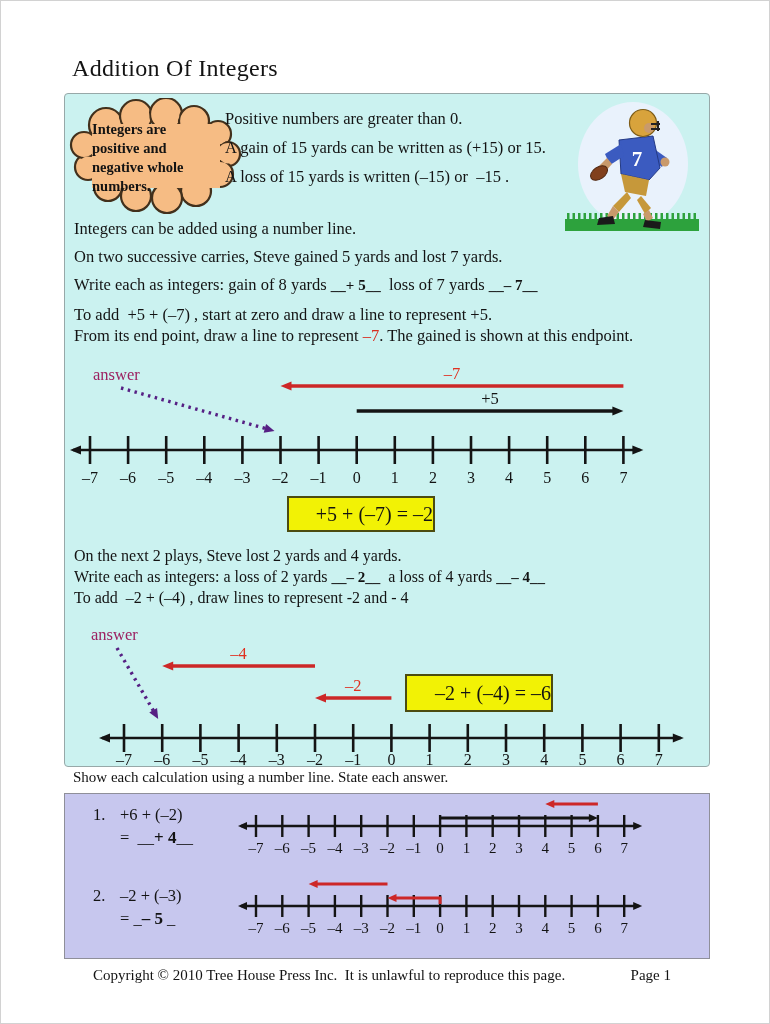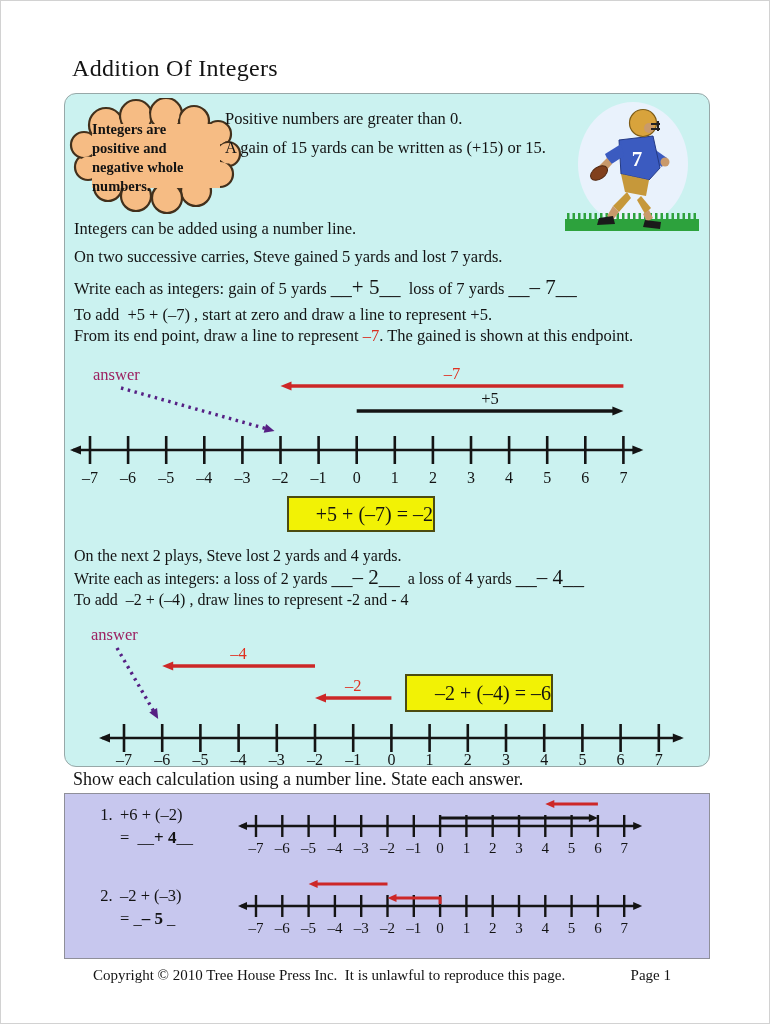--- a/index.html
+++ b/index.html
@@ -4,53 +4,53 @@
 <style>
   html,body{margin:0;padding:0;}
   body{width:770px;height:1024px;background:#ffffff;position:relative;overflow:hidden;
        font-family:"Liberation Serif", serif;color:#131313;}
   .page{position:absolute;inset:0;border:1px solid #d2d2d2;}
   .t{white-space:pre-wrap;}
   .title{position:absolute;left:71px;top:54px;font-size:24px;font-weight:400;letter-spacing:.3px;}
 
   
   .panel-main{position:absolute;left:63px;top:92px;width:644px;height:672px;
-              background:#cbf2f0;border:1px solid #97a8a8;border-radius:12px;}
+              background:#cbf2f0;border:1px solid #97a8a8;border-radius:4px;}
   .cloud{position:absolute;left:3px;top:4px;width:184px;height:122px;}
   .cloud svg{position:absolute;left:0;top:0;}
   .cloud-text{position:absolute;left:24px;top:22px;width:116px;font-weight:bold;
               font-size:14.5px;line-height:1.3;}
   .intro-lines{position:absolute;left:149px;top:10px;font-size:16.5px;line-height:29px;width:330px;margin-left:11px;}
   .player{position:absolute;right:6px;top:4px;width:142px;height:140px;}
 
   .para{position:absolute;left:9px;font-size:16.5px;}
   .p-add{top:125px;}
   .p-carries{top:153px;}
   .p-write{top:181px;}
   .p-toadd{top:211px;line-height:20.5px;}
   .p2block{top:452px;line-height:20.8px;font-size:16px;}
-  .blank{font-weight:normal;font-size:21px;}
+  .blank{font-weight:bold;font-size:15px;}
   .red{color:#d92c1e;}
 
   .nl{position:absolute;left:0;}
   .nl-1{top:268px;width:644px;height:140px;}
   .nl-2{top:526px;width:644px;height:148px;}
   .nl svg{display:block;}
   .nl text{font-family:"Liberation Serif", serif;}
 
   .result-box{position:absolute;background:#f2f205;border:2px solid #4c4c10;
               text-align:right;font-size:20px;box-sizing:border-box;}
   .box-1{left:222px;top:402px;width:148px;height:36px;line-height:32px;}
   .box-2{left:340px;top:580px;width:148px;height:38px;line-height:34px;}
 
-  .practice-instruction{position:absolute;left:72px;top:768px;font-size:18px;}
+  .practice-instruction{position:absolute;left:72px;top:768px;font-size:15px;}
 
   
   .panel-practice{position:absolute;left:63px;top:792px;width:644px;height:164px;
-                  background:#c7c7ee;border:1px solid #8f8f99;text-align:center;}
+                  background:#c7c7ee;border:1px solid #8f8f99;}
   .ex-text{position:absolute;font-size:16.5px;}
   .ex1-line1{left:28px;top:11px;}
   .ex1-line2{left:55px;top:34px;}
   .ex2-line1{left:28px;top:92px;}
   .ex2-line2{left:55px;top:115px;}
   .ex-num{display:inline-block;width:27px;}
   .ans-val{font-weight:bold;font-size:17px;}
   .nl-ex1{left:155px;top:2px;width:485px;height:78px;}
   .nl-ex2{left:155px;top:84px;width:485px;height:78px;}
 
@@ -99,20 +99,21 @@
           <circle cx="16" cy="47" r="10.4"></circle>
           <rect x="24" y="26" width="128" height="64"></rect>
         </g>
       </svg>
       <div class="cloud-text t">Integers are positive and negative whole numbers.</div>
     </div>
 
     <div class="intro-lines">
       <div class="t">Positive numbers are greater than 0.</div>
       <div class="t">A gain of 15 yards can be written as (+15) or 15.</div>
+      <div class="t">A loss of 15 yards is written (–15) or  –15 .</div>
     </div>
 
     <div class="player">
       <svg width="142" height="140" viewBox="0 0 142 140">
         <ellipse cx="72" cy="66" rx="55" ry="62" fill="#e9f2fc"></ellipse>
         <line x1="6" y1="119" x2="138" y2="119" stroke="#2da23d" stroke-width="8" stroke-dasharray="2.5 3"></line>
         <rect x="4" y="121" width="134" height="12" fill="#2da23d"></rect>
         <path d="M86,46 L106,60 L101,69 L84,56 Z" fill="#3b5bc0"></path>
         <circle cx="104" cy="64" r="4.5" fill="#c99a6b"></circle>
         <path d="M58,42 L92,38 L99,70 L88,82 L60,76 Z" fill="#3b5bc0" stroke="#243a85" stroke-width="1"></path>
@@ -128,21 +129,21 @@
         <path d="M52,108 L46,118 L52,122 L58,114 Z" fill="#c99a6b"></path>
         <path d="M38,120 L52,118 L54,126 L36,127 Z" fill="#1a1a1a"></path>
         <path d="M80,98 L90,110 L84,116 L76,102 Z" fill="#c6983a"></path>
         <path d="M88,112 L92,120 L86,124 L82,116 Z" fill="#c99a6b"></path>
         <path d="M84,122 L100,124 L99,131 L82,129 Z" fill="#1a1a1a"></path>
       </svg>
     </div>
 
     <div class="para p-add t">Integers can be added using a number line.</div>
     <div class="para p-carries t">On two successive carries, Steve gained 5 yards and lost 7 yards.</div>
-    <div class="para p-write t"><span class="t">Write each as integers: gain of 5 yards </span><span class="blank t">__+ 5__</span><span class="t">  loss of 7 yards </span><span class="blank t">__– 7__</span></div>
+    <div class="para p-write t"><span class="t">Write each as integers: gain of 8 yards </span><span class="blank t">__+ 5__</span><span class="t">  loss of 7 yards </span><span class="blank t">__– 7__</span></div>
     <div class="para p-toadd">
       <div class="t">To add  +5 + (–7) , start at zero and draw a line to represent +5.</div>
       <div><span class="t">From its end point, draw a line to represent </span><span class="red t">–7</span><span class="t">. The gained is shown at this endpoint.</span></div>
     </div>
 
     <div class="nl nl-1">
         <svg width="644" height="140">
           <line x1="8" y1="88" x2="575.4" y2="88" stroke="#141414" stroke-width="2.6"></line>
           <polygon points="0,0 -11,-4.6 -11,4.6" transform="translate(5,88) rotate(180)" fill="#141414"></polygon>
           <polygon points="0,0 -11,-4.6 -11,4.6" transform="translate(578.4,88) rotate(0)" fill="#141414"></polygon>

